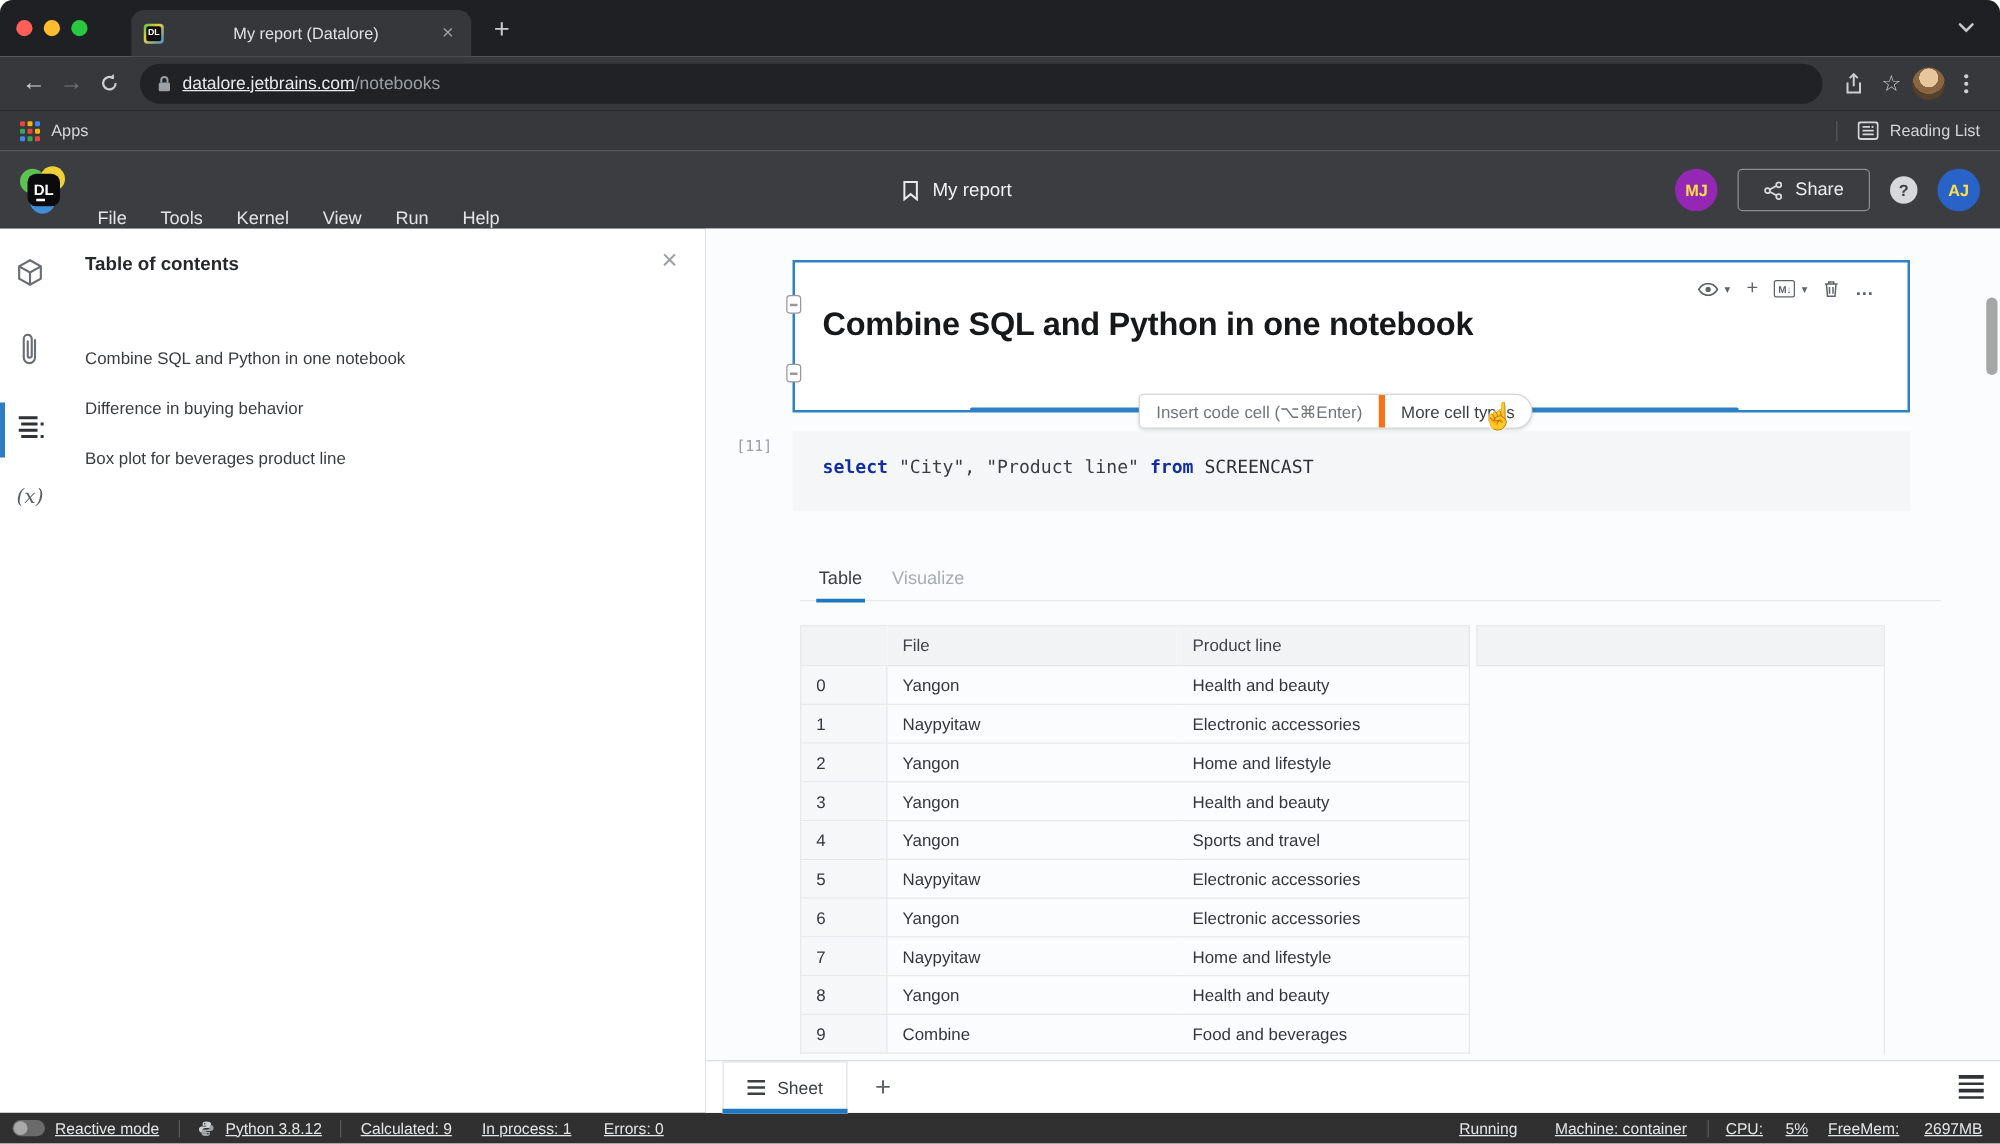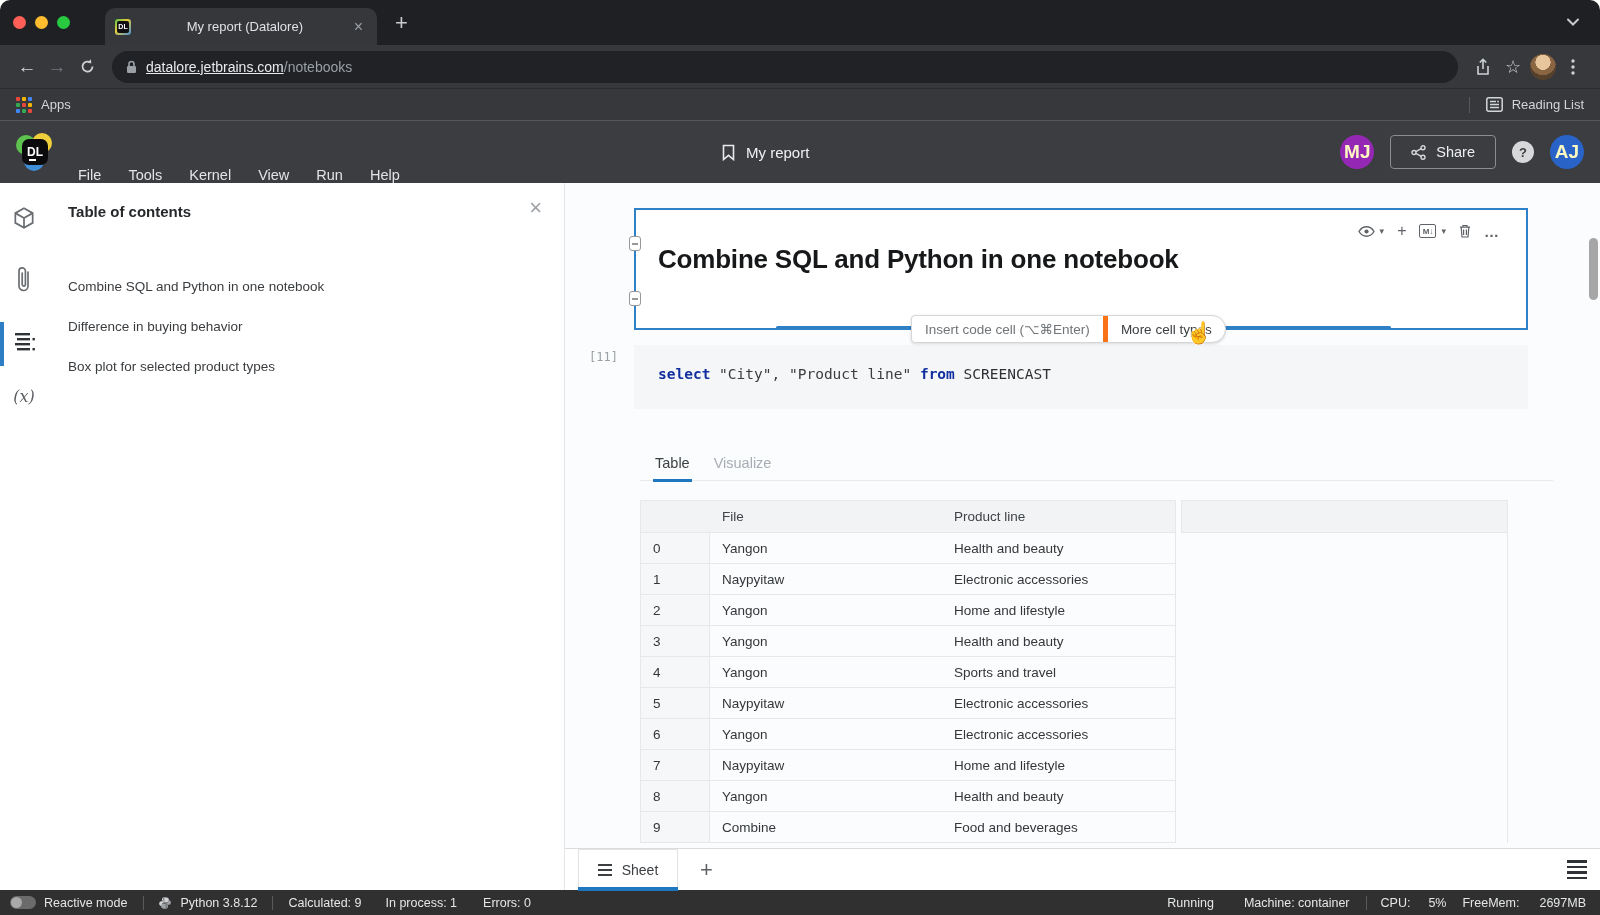--- a/index.html
+++ b/index.html
@@ -55,21 +55,21 @@
   .blob.y { background:#efcf3a; right:2px; top:0; }
   .blob.b { background:#3f8fd8; left:8px; bottom:0; }
   .dl-core { position:absolute; inset:6px; background:#0b0b0d; border-radius:7px; color:#fff;
              font-weight:bold; font-size:12px; display:flex; align-items:center; justify-content:center; }
   .dl-core::after { content:""; position:absolute; bottom:4px; left:7px; width:7px; height:2px; background:#fff; }
   .menus { display:flex; gap:27px; margin-left:24px; font-size:14.5px; color:#e2e3e5;margin-top:46px; }
   .menus span { cursor:default; }
   .doc-title { position:absolute; left:722px; top:0; height:63px; display:flex; align-items:center;
                gap:11px; color:#f0f1f2; font-size:15px; }
   .hdr-right { margin-left:auto; display:flex; align-items:center; gap:16px; }
-  .avatar-circle { width:34px; height:34px; border-radius:50%; color:#fef9c3; font-size:19px; font-weight:bold;
+  .avatar-circle { width:34px; height:34px; border-radius:50%; color:#fde047; font-size:13px; font-weight:bold;
                    display:flex; align-items:center; justify-content:center; }
   .share-btn { height:34px; padding:0 20px; border:1px solid #8a8d91; border-radius:4px; color:#eceff1;
                background:transparent; display:flex; align-items:center; gap:10px; font-size:14.5px; }
   .help-circle { width:22px; height:22px; border-radius:50%; background:#d6d8da; color:#3b3d40;
                  font-weight:bold; font-size:13px; display:flex; align-items:center; justify-content:center; }
 
   
   .main { height:707px; display:flex; background:#fff; position:relative; }
   .rail { width:48px; position:relative; }
   .rail-ic { position:absolute; left:0; width:48px; display:flex; justify-content:center; }
@@ -151,21 +151,21 @@
   .bars3 { display:flex; flex-direction:column; gap:3px; }
   .bars3 i { width:14px; height:2px; background:#3c4043; display:block; }
   .sheet-label { font-size:14px; color:#3c4043; }
   .sheet-add { margin-left:22px; font-size:22px; color:#5f6368; font-weight:300; }
   .sheet-menu { position:absolute; right:13px; top:11px; display:flex; flex-direction:column; gap:3px; }
   .sheet-menu i { width:20px; height:2.5px; background:#2f3337; display:block; }
 
   
   .statusbar { height:25px; background:#303030; color:#e4e6e8; display:flex; align-items:center;
                font-size:12.5px; padding:0 10px; }
-  .sb { white-space:nowrap; }
+  .sb { white-space:nowrap;text-decoration:underline; }
   .toggle { width:26px; height:13px; border-radius:7px; background:#6b6b6b; position:relative; flex:0 0 26px; }
   .toggle::after { content:""; position:absolute; left:1px; top:1px; width:11px; height:11px;
                    border-radius:50%; background:#a9a9a9; }
   .sdiv { width:1px; height:14px; background:#5a5a5a; }
   .sb-spacer { flex:1; }
 </style>
 </head>
 <body>
 
 <div class="screen">
@@ -312,21 +312,21 @@
       </span>
       <span class="rail-active-bar"></span>
     </div>
 
     <div class="toc">
       <div class="toc-title">Table of contents</div>
       <span class="toc-close">×</span>
       <div class="toc-items">
         <div class="toc-item">Combine SQL and Python in one notebook</div>
         <div class="toc-item">Difference in buying behavior</div>
-        <div class="toc-item">Box plot for selected product types</div>
+        <div class="toc-item">Box plot for beverages product line</div>
       </div>
     </div>
 
     <div class="nb">
       <div class="nb-scroll">
 
         <div class="cell-box">
           <div class="cell-toolbar">
             <svg width="17" height="11" viewBox="0 0 17 11">
                 <path d="M1 5.5 C3.2 1.8 6 .8 8.5 .8 S13.8 1.8 16 5.5 C13.8 9.2 11 10.2 8.5 10.2 S3.2 9.2 1 5.5 Z" fill="none" stroke="#5f6368" stroke-width="1.4"></path>

